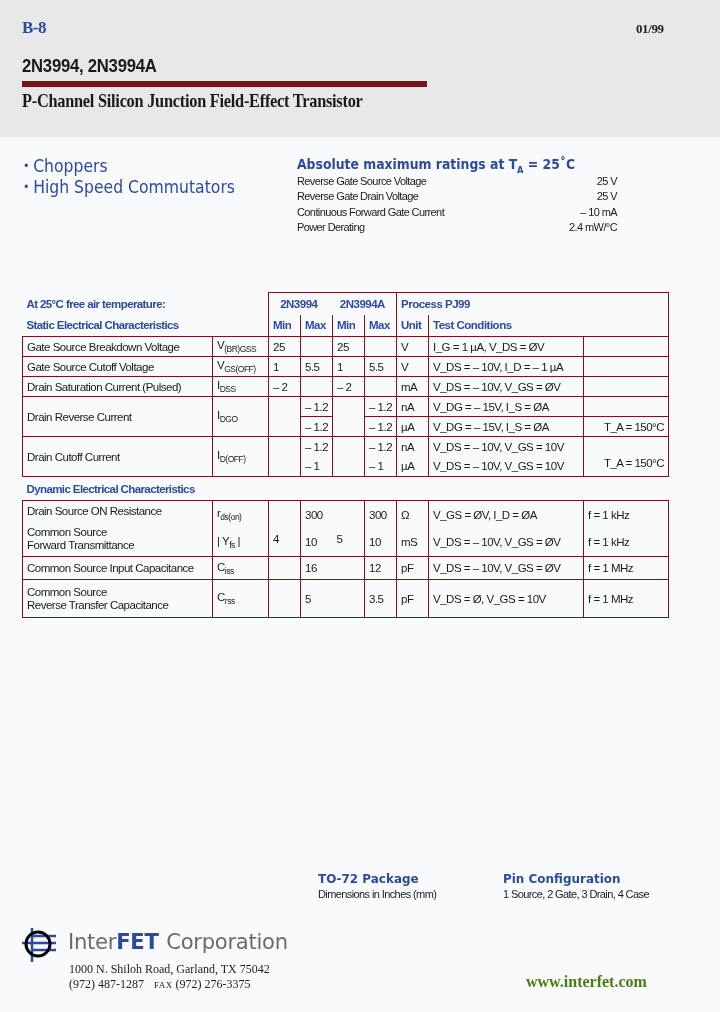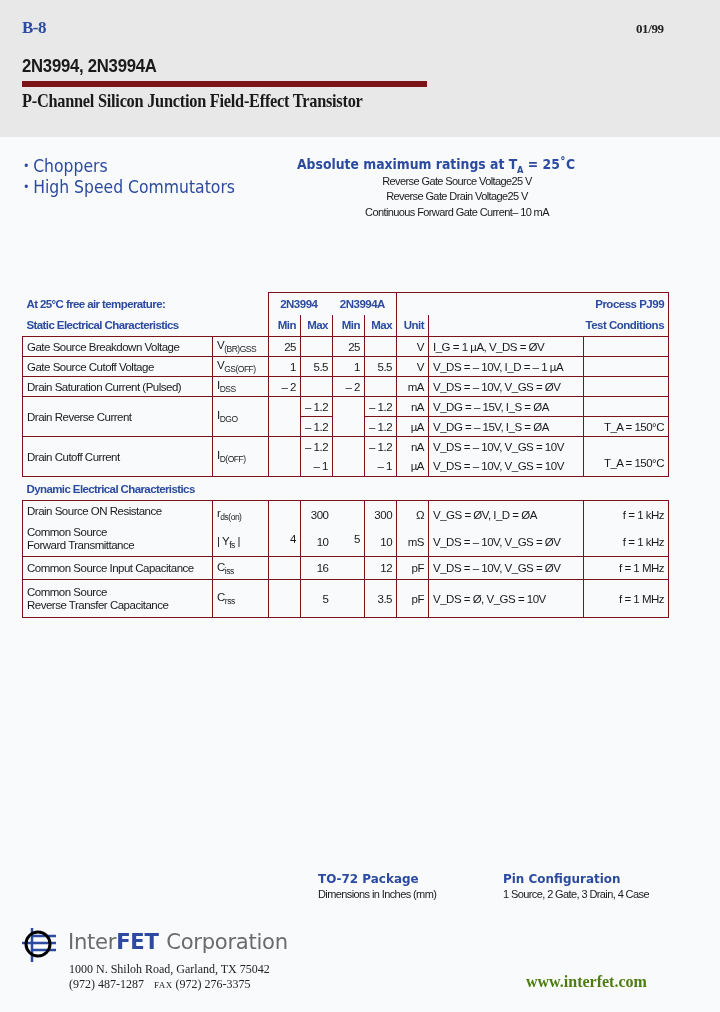--- a/index.html
+++ b/index.html
@@ -50,35 +50,35 @@
     .features li .bullet { font-size: 12px; margin-right: 4px; vertical-align: 2px; }
 
     .ratings { position: absolute; left: 297px; top: 156px; width: 320px; }
     .ratings-title {
       font-family: "DejaVu Sans", sans-serif; font-weight: bold; font-size: 13.5px;
       color: #2b4aa0; white-space: nowrap; height: 19px;
       transform: scaleX(0.92); transform-origin: left;
     }
     .ratings-title sub { font-size: 9px; }
     .ratings-row {
-      display: flex; justify-content: center; height: 15.4px;
+      display: flex; justify-content: space-between; height: 15.4px;
       font-size: 11px; letter-spacing: -0.6px; color: #1a1a1a; white-space: nowrap;
     }
 
     .table-wrap { position: absolute; left: 22px; top: 292px; width: 646px; }
     table.spec {
       border-collapse: collapse; width: 646px; table-layout: fixed;
       font-size: 11.5px; letter-spacing: -0.5px;
     }
     table.spec td {
       border: 1.5px solid #7a1418; padding: 0 4px; height: 20px; white-space: nowrap;
       vertical-align: middle;
     }
     table.spec td.noborder { border: none; }
-    table.spec td.c { text-align: right; }
+    table.spec td.c { text-align: left; }
     table.spec td.r { text-align: right; }
     .blue-hdr { color: #2b4aa0; font-weight: bold; font-size: 11.5px; letter-spacing: -0.5px; }
     .sect-label { color: #2b4aa0; font-weight: bold; font-size: 11.5px; letter-spacing: -0.6px; padding-left: 4px !important; }
     .sub { font-size: 8.5px; vertical-align: -3px; }
     .two-line { line-height: 13px; }
     .stack { display: flex; flex-direction: column; justify-content: space-around; height: 100%; }
 
     .pkg { position: absolute; left: 318px; top: 871px; }
     .pin { position: absolute; left: 503px; top: 871px; }
     .blk-title {
@@ -129,20 +129,24 @@
       <span>25 V</span>
     </div>
   <div class="ratings-row">
       <span>Reverse Gate Drain Voltage</span>
       <span>25 V</span>
     </div>
   <div class="ratings-row">
       <span>Continuous Forward Gate Current</span>
       <span>– 10 mA</span>
     </div>
+  <div class="ratings-row">
+      <span>Power Derating</span>
+      <span>2.4 mW/°C</span>
+    </div>
 </div>
 
 <div class="table-wrap">
 <table class="spec">
   <colgroup>
     <col style="width:190px">
         <col style="width:56px">
         <col style="width:32px">
         <col style="width:32px">
         <col style="width:32px">

